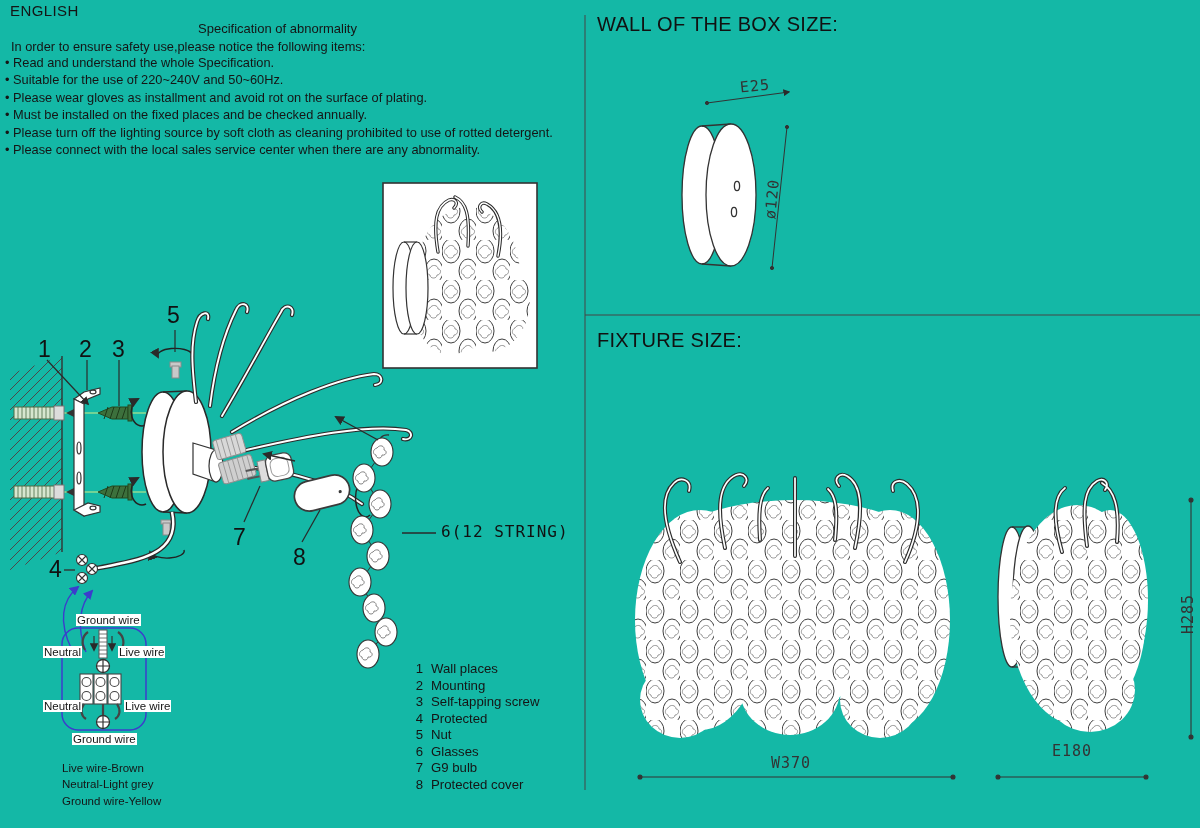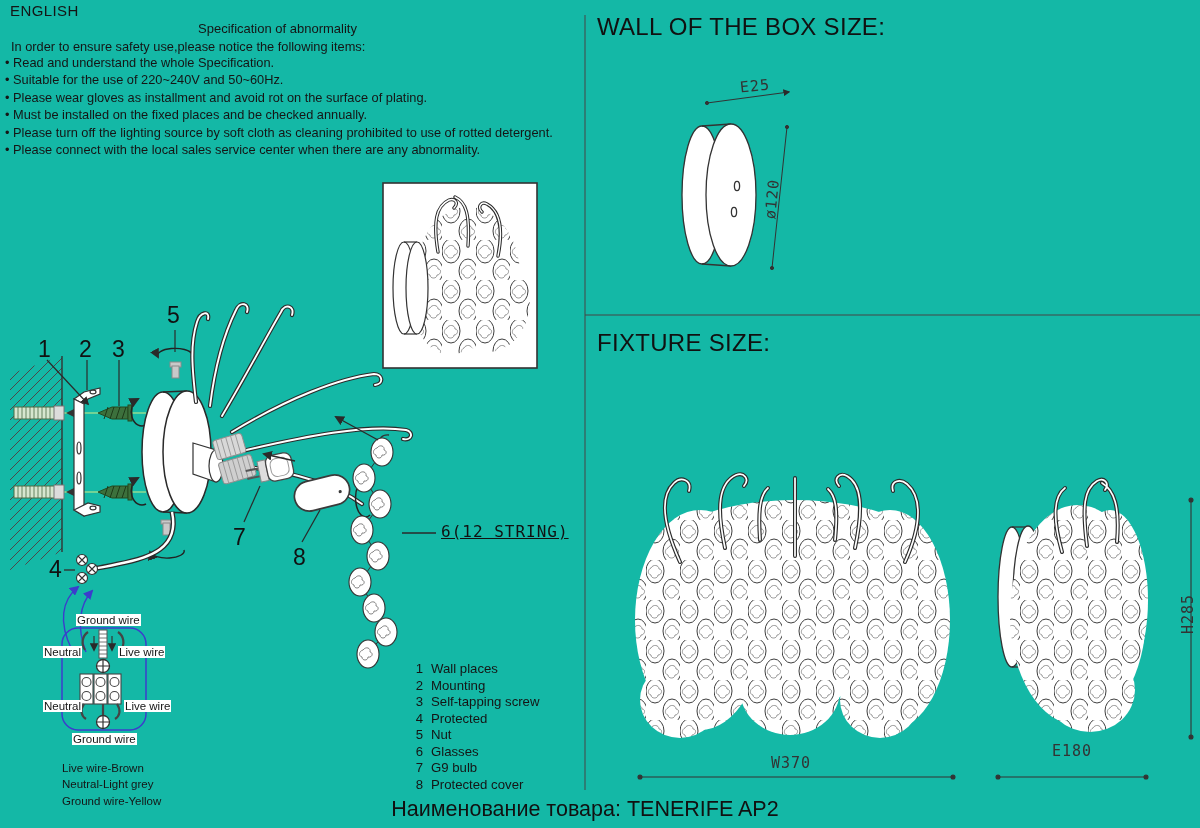--- a/index.html
+++ b/index.html
@@ -5,24 +5,24 @@
   html,body{margin:0;padding:0;background:#fff;}
   .page{position:relative;width:1200px;height:828px;background:#14b8a6;overflow:hidden;
         font-family:"Liberation Sans",sans-serif;color:#151515;}
   .art{position:absolute;left:0;top:0;z-index:1;}
   .t{position:absolute;z-index:2;white-space:nowrap;color:#151515;}
   .lang{left:10px;top:2px;font-size:15px;letter-spacing:.4px;}
   .spec-title{left:0;top:21px;width:555px;text-align:center;font-size:13px;}
   .spec-intro{left:11px;top:39px;font-size:12.8px;}
   .bullets{left:5px;top:54px;font-size:12.8px;line-height:17.4px;}
   .bullets div::before{content:"• ";}
-  .heading{font-size:24px;letter-spacing:.3px;color:#111;}
+  .heading{font-size:20px;letter-spacing:.3px;color:#111;}
   .callout{font-size:23px;color:#111;}
   .dim{font-family:"DejaVu Sans Mono",monospace;font-size:15px;color:#333;letter-spacing:1px;}
-  .stringnote{left:441px;top:522px;font-family:"DejaVu Sans Mono",monospace;font-size:16px;color:#111;letter-spacing:1px;text-decoration:underline;}
+  .stringnote{left:441px;top:522px;font-family:"DejaVu Sans Mono",monospace;font-size:16px;color:#111;letter-spacing:1px;}
   .wire{font-size:11.5px;background:#fff;padding:0 1px;}
   .legend{font-size:11.5px;}
   .parts{left:410px;top:661px;font-size:13.2px;line-height:16.5px;}
   .parts .row{display:flex;}
   .parts .num{width:13px;text-align:right;margin-right:8px;}
   .footer{left:280px;top:797px;width:610px;text-align:center;font-size:21.5px;color:#111;}
   .rot{transform-origin:center center;}
 </style>
 </head>
 <body>
@@ -417,15 +417,14 @@
     <div class="row">
         <span class="num">7</span>
         <span>G9 bulb</span>
       </div>
     <div class="row">
         <span class="num">8</span>
         <span>Protected cover</span>
       </div>
   </div>
 
-  <div class="t footer">Наименование товара: TENERIFE AP2</div>
 
 </div>
 
 </body></html>

